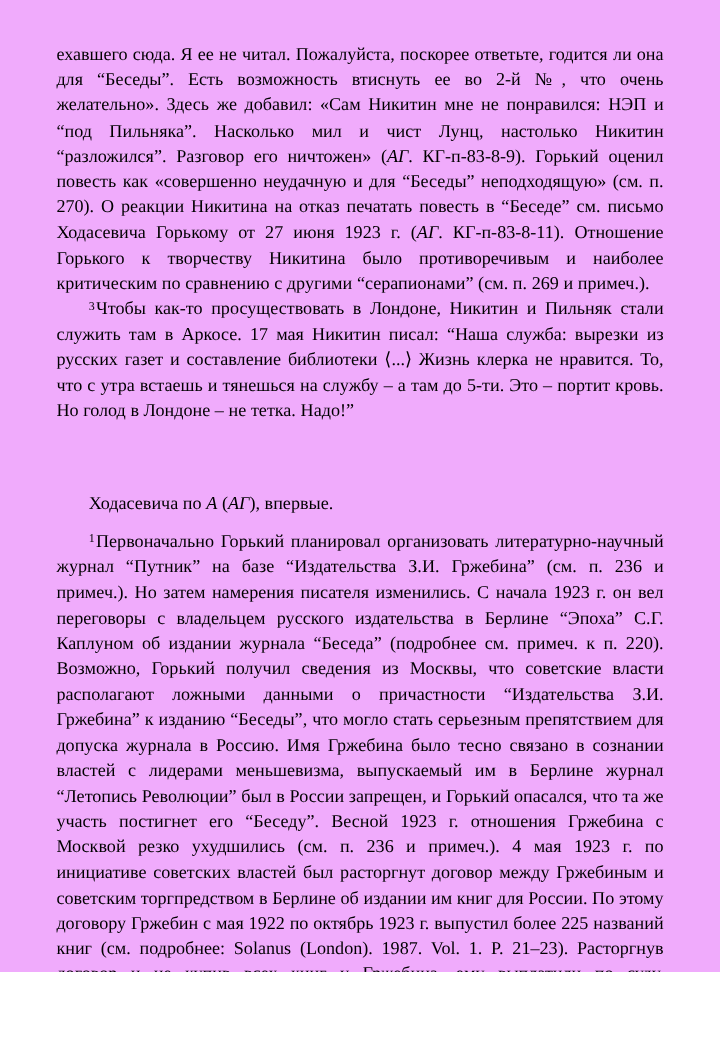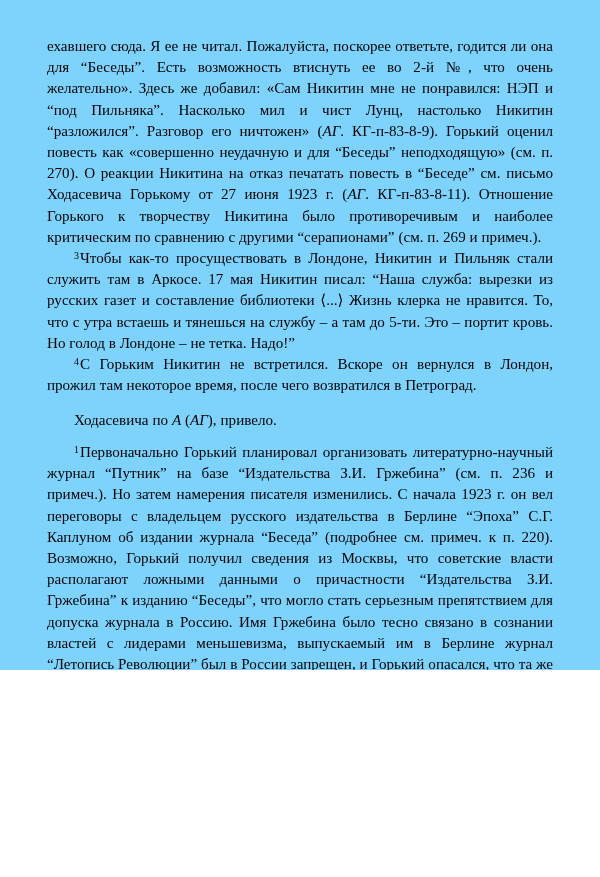--- a/index.html
+++ b/index.html
@@ -10,22 +10,22 @@
   body {
     width: 600px;
     height: 877px;
     font-family: "Liberation Serif", "DejaVu Serif", serif;
     color: #000000;
     -webkit-font-smoothing: antialiased;
   }
   .page {
     position: relative;
     width: 600px;
-    height: 670px;
-    background: #7dd3fc;
+    height: 810px;
+    background: #f0abfc;
     overflow: hidden;
   }
   .text-block {
     position: absolute;
     left: 47px;
     top: 36px;
     width: 506px;
   }
   p {
     margin: 0;
@@ -78,25 +78,24 @@
 <body>
 
 <div class="page">
 
   <div class="text-block">
 
     <p class="noindent"><span>ехавшего сюда. Я ее не читал. Пожалуйста, поскорее ответьте, годится ли она для “Беседы”. Есть возможность втиснуть ее во 2-й №, что очень желательно». Здесь же добавил: «Сам Никитин мне не понравился: НЭП и “под Пильняка”. Насколько мил и чист Лунц, настолько Никитин “разложился”. Разговор его ничтожен» (</span><span class="it">АГ</span><span>. КГ-п-83-8-9). Горький оценил повесть как «совершенно неудачную и для “Беседы” неподходящую» (см. п. 270). О реакции Никитина на отказ печатать повесть в “Беседе” см. письмо Ходасевича Горькому от 27 июня 1923 г. (</span><span class="it">АГ</span><span>. КГ-п-83-8-11). Отношение Горького к творчеству Никитина было противоречивым и наиболее критическим по сравнению с другими “серапионами” (см. п. 269 и примеч.).</span></p>
 
     <p class="indent"><sup>3</sup><span>Чтобы как-то просуществовать в Лондоне, Никитин и Пильняк стали служить там в Аркосе. 17 мая Никитин писал: “Наша служба: вырезки из русских газет и составление библиотеки ⟨...⟩ Жизнь клерка не нравится. То, что с утра встаешь и тянешься на службу – а там до 5-ти. Это – портит кровь. Но голод в Лондоне – не тетка. Надо!”</span></p>
 
-    <p class="indent gap-note-4"><sup>4</sup><span>С Горьким Никитин не встретился. Вскоре он вернулся в Лондон, прожил там некоторое время, после чего возвратился в Петроград.</span></p>
 
 
     <div style="position:absolute; top:374px; left:0; width:506px;">
-      <p class="indent"><span>Ходасевича по </span><span class="it">А</span><span> (</span><span class="it">АГ</span><span>), привело.</span></p>
+      <p class="indent"><span>Ходасевича по </span><span class="it">А</span><span> (</span><span class="it">АГ</span><span>), впервые.</span></p>
     </div>
 
     <div style="position:absolute; top:406px; left:0; width:506px;">
       <p class="indent"><sup>1</sup><span>Первоначально Горький планировал организовать литературно-научный журнал “Путник” на базе “Издательства З.И. Гржебина” (см. п. 236 и примеч.). Но затем намерения писателя изменились. С начала 1923 г. он вел переговоры с владельцем русского издательства в Берлине “Эпоха” С.Г. Каплуном об издании журнала “Беседа” (подробнее см. примеч. к п. 220). Возможно, Горький получил сведения из Москвы, что советские власти располагают ложными данными о причастности “Издательства З.И. Гржебина” к изданию “Беседы”, что могло стать серьезным препятствием для допуска журнала в Россию. Имя Гржебина было тесно связано в сознании властей с лидерами меньшевизма, выпускаемый им в Берлине журнал “Летопись Революции” был в России запрещен, и Горький опасался, что та же участь постигнет его “Беседу”. Весной 1923 г. отношения Гржебина с Москвой резко ухудшились (см. п. 236 и примеч.). 4 мая 1923 г. по инициативе советских властей был расторгнут договор между Гржебиным и советским торгпредством в Берлине об издании им книг для России. По этому договору Гржебин с мая 1922 по октябрь 1923 г. выпустил более 225 названий книг (см. подробнее: Solanus (London). 1987. Vol. 1. P. 21–23). Расторгнув договор и не купив всех книг у Гржебина, ему выплатили по суду, состоявшемуся в конце апреля 1923 г. 15 тыс. долларов, но это не покрыло расходов и привело его в конце концов к полному разорению.</span></p>
 
       <p class="indent" style="text-indent:34px;"><span>Несмотря на данное письмо и многочисленные хлопоты в дальнейшем, Горькому так и не удалось добиться разрешения на ввоз “Беседы” в Россию, что привело в 1925 г. к прекращению ее выпуска (см. подробнее: </span></p>
     </div>
 
     <div class="folio" style="top:777px;">552</div>
 

